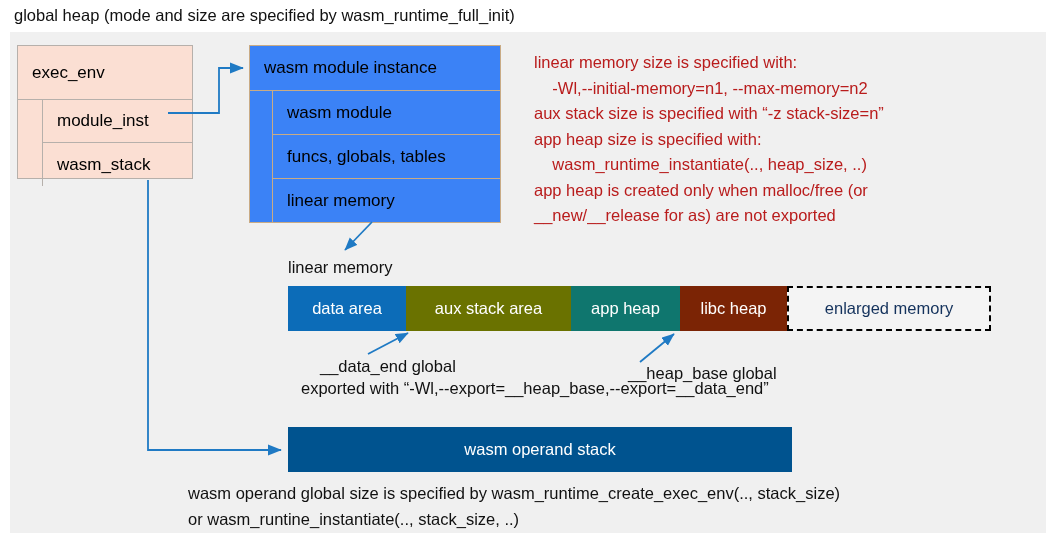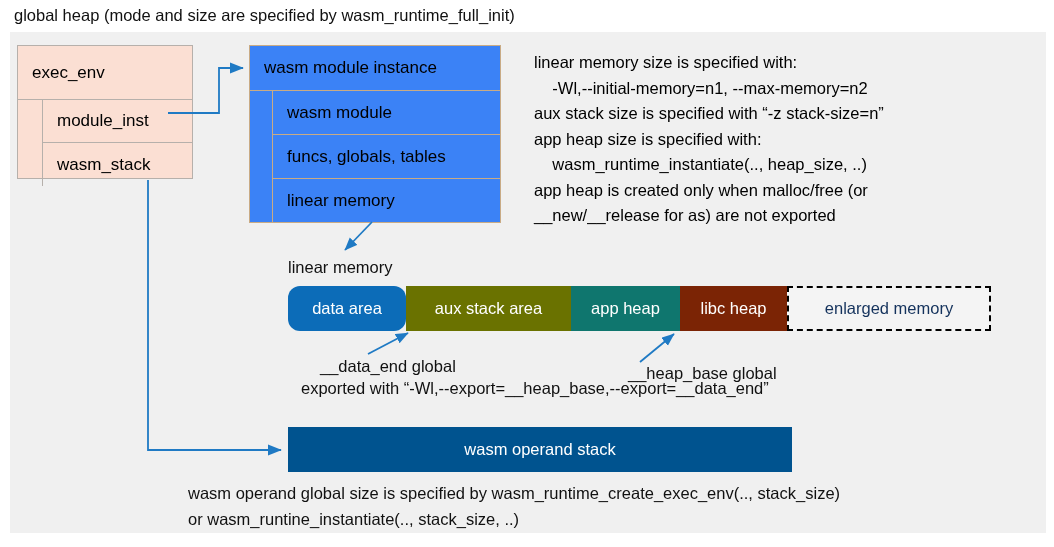--- a/index.html
+++ b/index.html
@@ -91,21 +91,21 @@
   #wasm-module-instance .indent { width: 23px; border-right-color: #c9ab85; }
   #wasm-module-instance .row { height: 44px; border-bottom-color: #c9ab85; }
   #wasm-module-instance .row:nth-child(3) { height: 43px; }
 
   
   .note {
     position: absolute;
     font-size: 16.5px;
     line-height: 25.5px;
     white-space: pre;
-    color: #000000;
+    color: #b91c1c;
   }
   #linear-note { left: 534px; top: 50px; }
 
   
   #linear-memory-label {
     position: absolute;
     left: 288px; top: 258px;
     font-size: 16.5px;
     color: #111;
   }
@@ -204,21 +204,21 @@
   <div class="note" id="linear-note">linear memory size is specified with:
     -Wl,--initial-memory=n1, --max-memory=n2
 aux stack size is specified with “-z stack-size=n”
 app heap size is specified with:
     wasm_runtime_instantiate(.., heap_size, ..)
 app heap is created only when malloc/free (or
 __new/__release for as) are not exported</div>
 
   <div id="linear-memory-label">linear memory</div>
   <div id="memory-bar">
-      <div class="seg" style="width: 118px; background: rgb(12, 108, 184); border-radius: 12px;">
+      <div class="seg" style="width: 118px; background: rgb(12, 108, 184);">
         <span>data area</span>
       </div>
       <div class="seg" style="width: 165px; background: rgb(106, 114, 0);">
         <span>aux stack area</span>
       </div>
       <div class="seg" style="width: 109px; background: #0f766e;">
         <span>app heap</span>
       </div>
       <div class="seg" style="width: 107px; background: rgb(123, 36, 5);">
         <span>libc heap</span>

